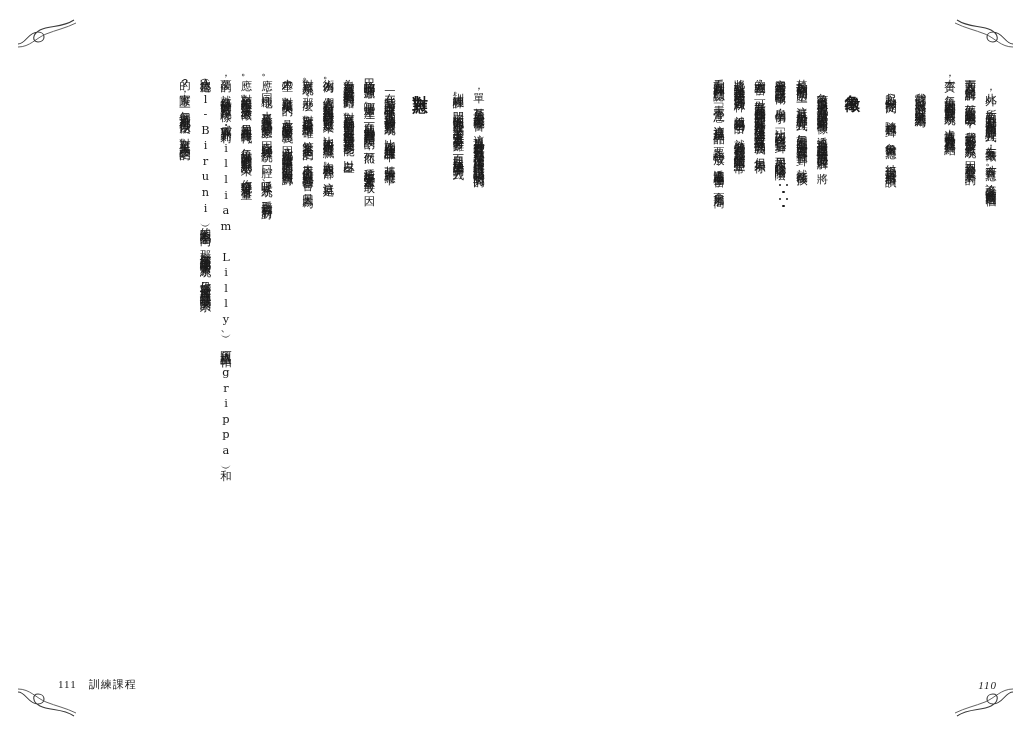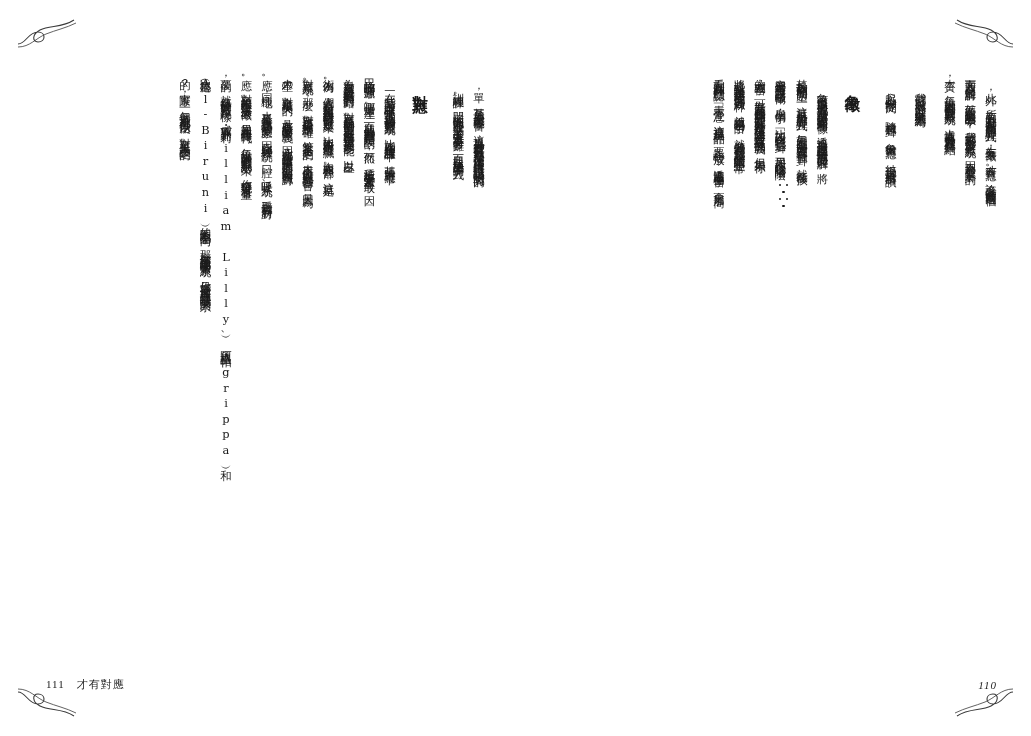--- a/index.html
+++ b/index.html
@@ -103,21 +103,21 @@
 
   .folio {
     position: absolute;
     bottom: 44px;
     font-size: 11px;
     letter-spacing: 1px;
     color: #222;
     font-family: "DejaVu Serif", "Liberation Serif", serif;
   }
   .folio .num { font-family: "Liberation Serif", serif; }
-  .folio.left-folio  { left: 46px; }
+  .folio.left-folio  { left: 58px; }
   .folio.left-folio .book-title { margin-left: 12px; }
   .folio.right-folio { right: 34px; font-style: italic; }
 
   .folio-row { display: flex; align-items: baseline; }
 </style>
 </head>
 <body>
 
 <div class="spread">
 
@@ -159,21 +159,21 @@
       <div class="col">應。同樣地，水星具有訊息傳遞的意象，因此與神經系統、口腔、呼吸系統、手臂和肩膀對</div>
       <div class="col">應。對應的根本不取決於象徵。如果將每個時代、每位大師的對應系統列出來，你會發現沒有重</div>
       <div class="col">覆的，就像行星的對應系統一樣。威廉・莉莉（William Lilly）、阿格里帕（Agrippa）和</div>
       <div class="col">比魯尼（Al-Biruni）的系統完全不同。那麼你應該使用哪個系統？你只需要選擇與你共鳴最深的系</div>
       <div class="col">的？實際上，每個系統都可以使用，對應是人為設定的。</div>
     </div>
 
     <div class="folio left-folio">
       <div class="folio-row">
         <span class="num">111</span>
-        <span class="book-title">才有對應</span>
+        <span class="book-title">訓練課程</span>
       </div>
     </div>
   </div>
 
   <div class="page right">
     <div class="columns">
 
       <div class="col indent-1">此外，所有的卜卦都具有相同的思維方式，先有象徵，才有對應。許多老師會將這兩個</div>
       <div class="col">方面放在一起講解，然而在實際的教學中，我們幾乎不涉及對應系統，因為那並不是卜卦的</div>
       <div class="col">本質，每位大師都有獨立的對應系統，太過執著於對應就會糾結。</div>

